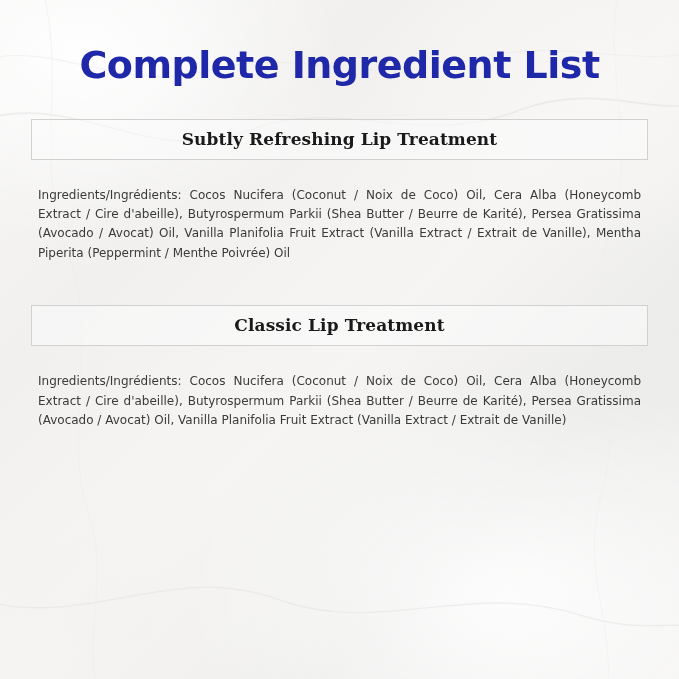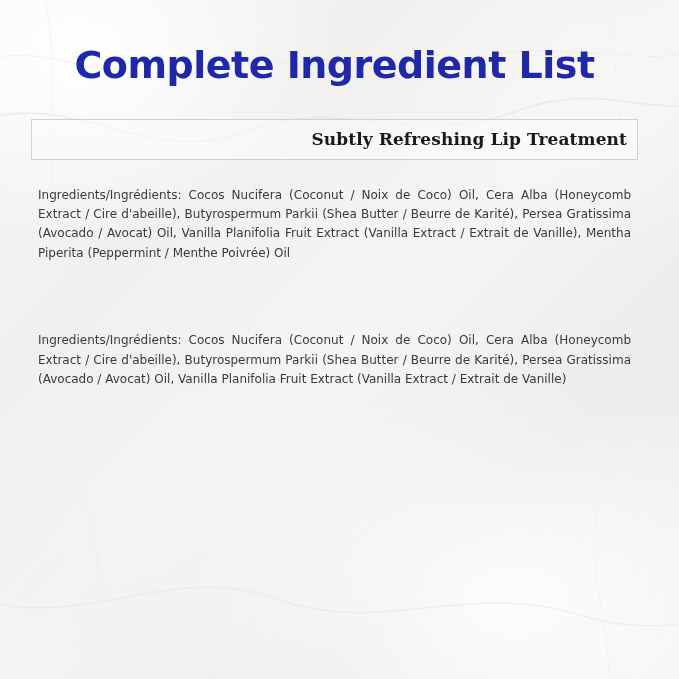--- a/index.html
+++ b/index.html
@@ -27,40 +27,40 @@
   }
   
   .veins {
     position: absolute;
     inset: 0;
     pointer-events: none;
     opacity: 0.55;
   }
   .content {
     position: relative;
-    padding: 44px 41px 0 31px;
+    padding: 44px 31px 0 31px;
     box-sizing: border-box;
   }
   .title {
     font-family: "DejaVu Sans", sans-serif;
     font-weight: bold;
     font-size: 38px;
     line-height: 1.12;
     color: #1f28a8;
     text-align: center;
     letter-spacing: -0.5px;
     margin: 0 0 32px 0;
   }
   .section {
     margin-bottom: 8px;
   }
   .section-header {
     border: 1px solid #d2d1cf;
     background: rgba(252,252,251,0.55);
-    text-align: right;
+    text-align: center;
     padding: 9px 10px 10px 10px;
     box-sizing: border-box;
   }
   .section-header-text {
     font-family: "DejaVu Serif", serif;
     font-weight: bold;
     font-size: 17px;
     color: #1a1a1a;
     letter-spacing: 0.1px;
   }
@@ -100,17 +100,20 @@
     <div class="section">
       <div class="section-header">
         <span class="section-header-text">Subtly Refreshing Lip Treatment</span>
       </div>
       <p class="body-text">Ingredients/Ingrédients: Cocos Nucifera (Coconut / Noix de Coco) Oil, Cera Alba (Honeycomb Extract / Cire d'abeille), Butyrospermum Parkii (Shea Butter / Beurre de Karité), Persea Gratissima (Avocado / Avocat) Oil, Vanilla Planifolia Fruit Extract (Vanilla Extract / Extrait de Vanille), Mentha Piperita (Peppermint / Menthe Poivrée) Oil</p>
     </div>
 
     <div class="spacer"></div>
 
     <div class="section">
+      <div class="section-header">
+        <span class="section-header-text">Classic Lip Treatment</span>
+      </div>
       <p class="body-text">Ingredients/Ingrédients: Cocos Nucifera (Coconut / Noix de Coco) Oil, Cera Alba (Honeycomb Extract / Cire d'abeille), Butyrospermum Parkii (Shea Butter / Beurre de Karité), Persea Gratissima (Avocado / Avocat) Oil, Vanilla Planifolia Fruit Extract (Vanilla Extract / Extrait de Vanille)</p>
     </div>
 
   </div>
 </div>
 
 </body></html>

